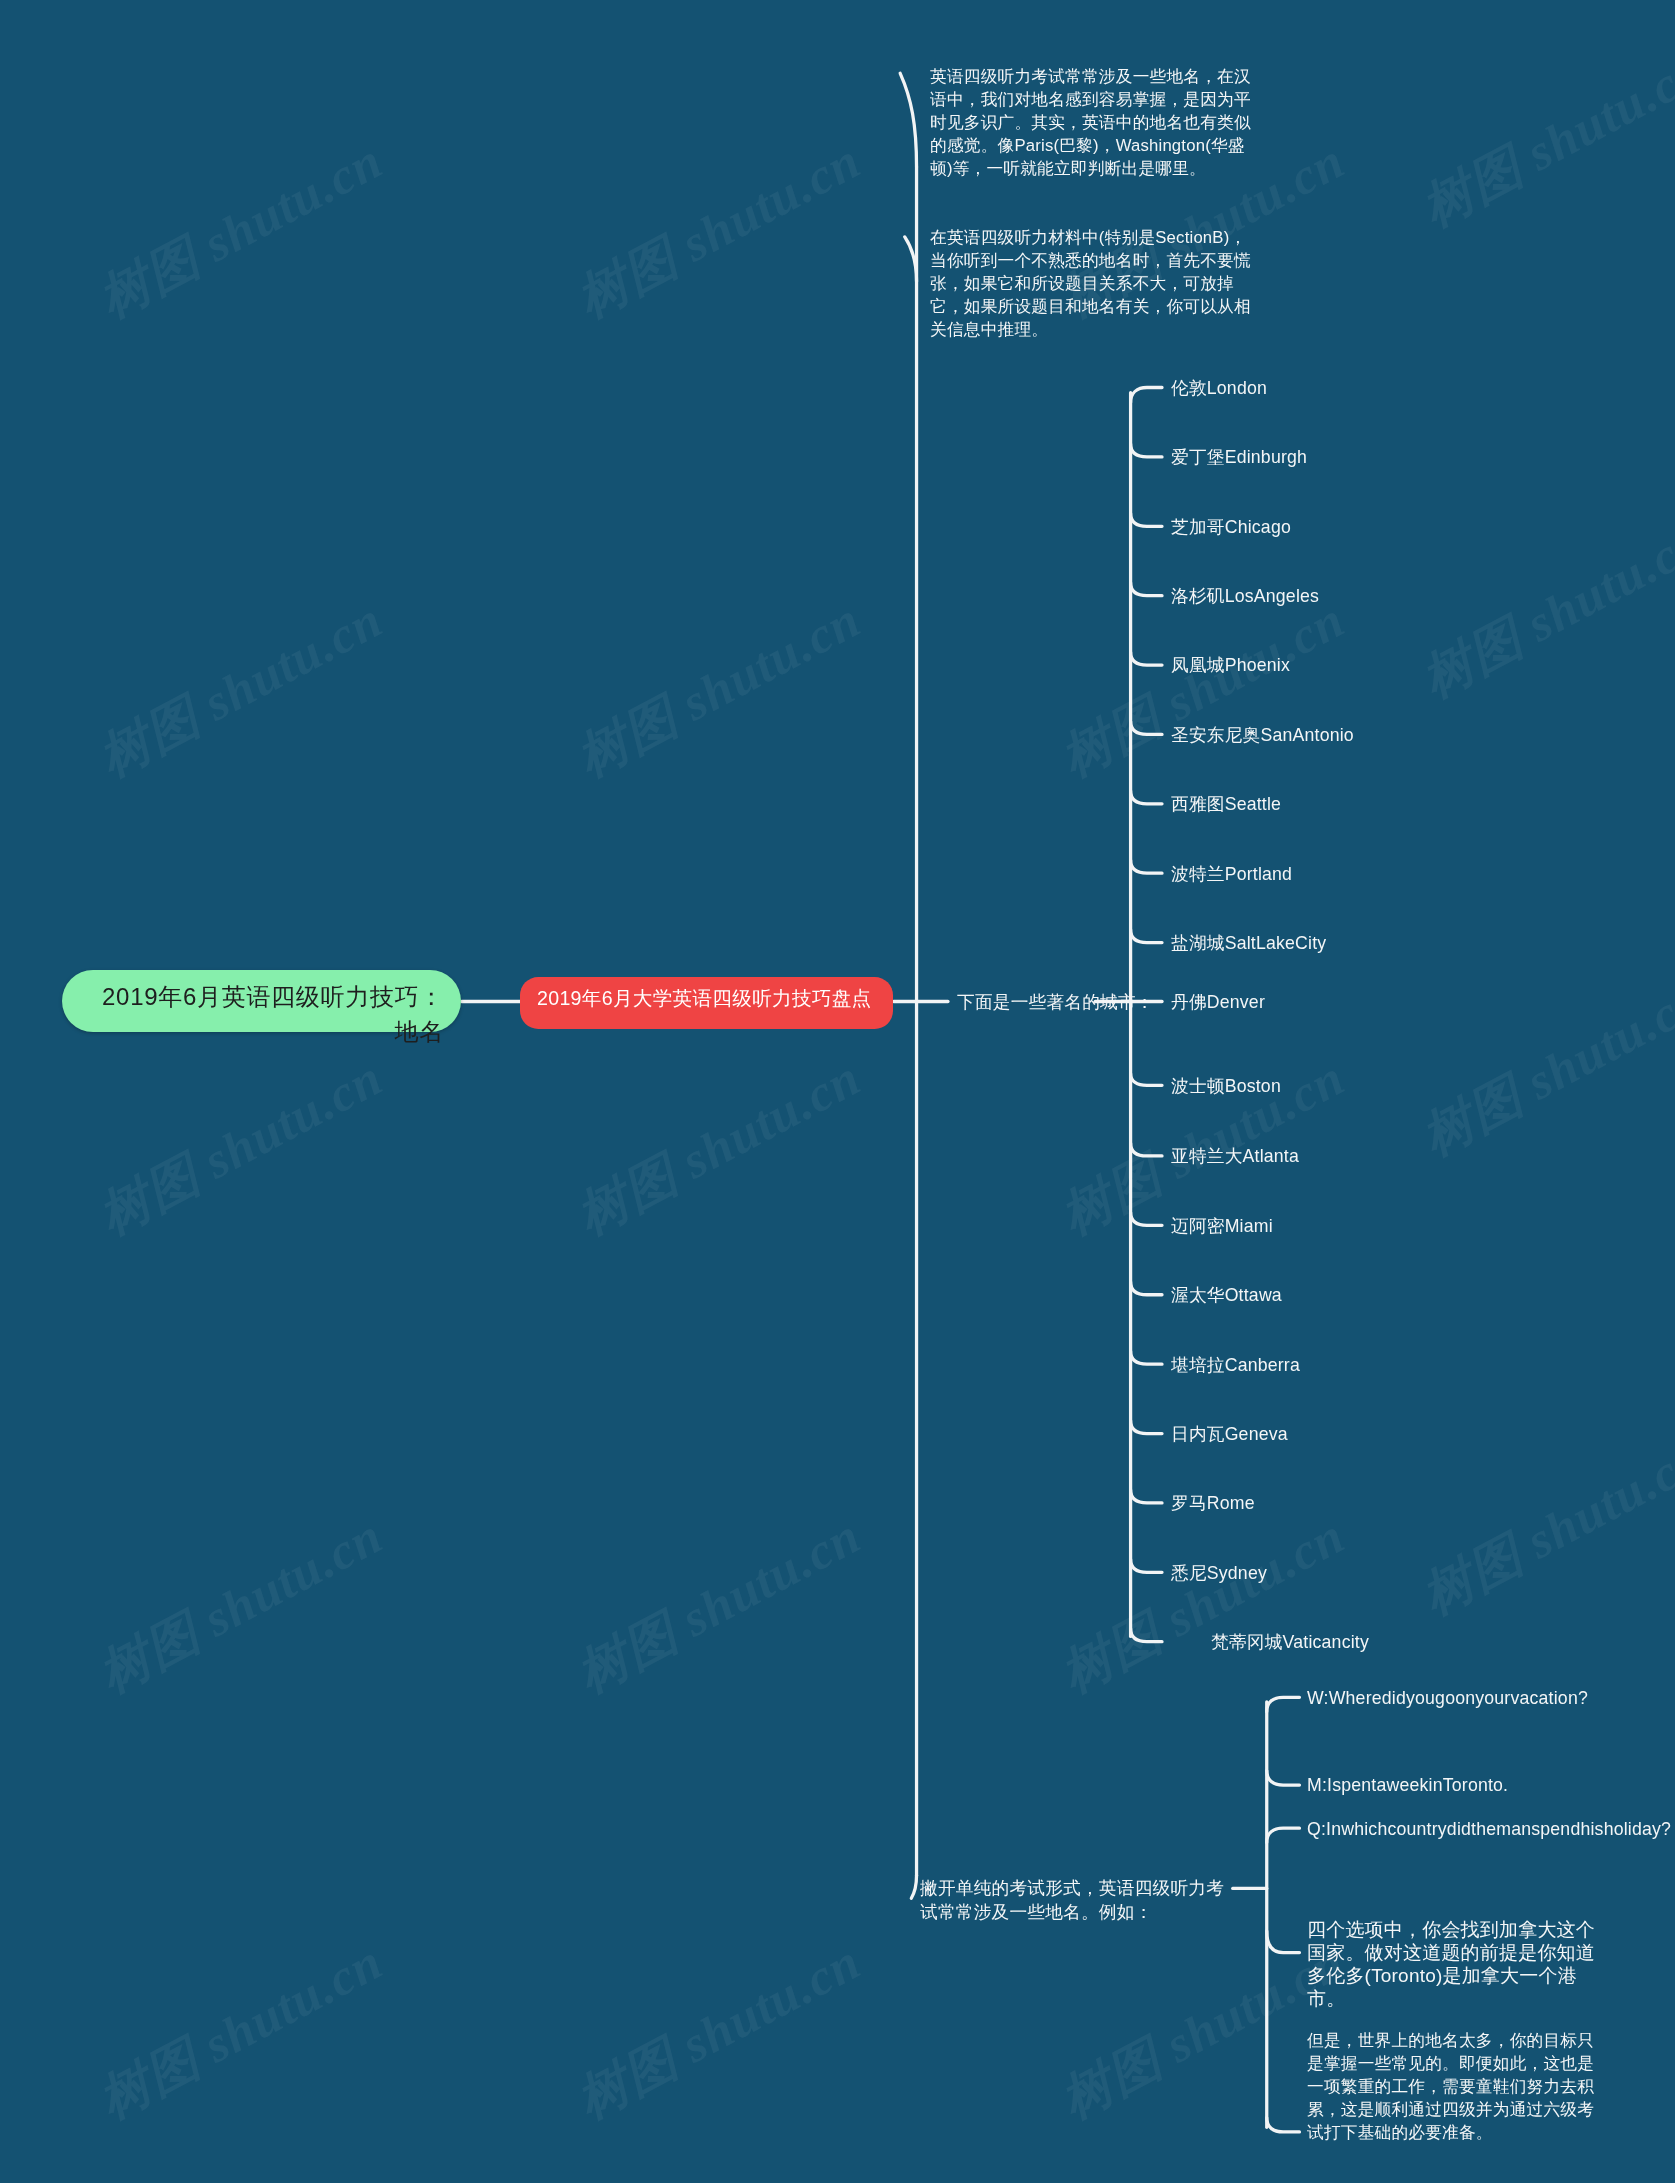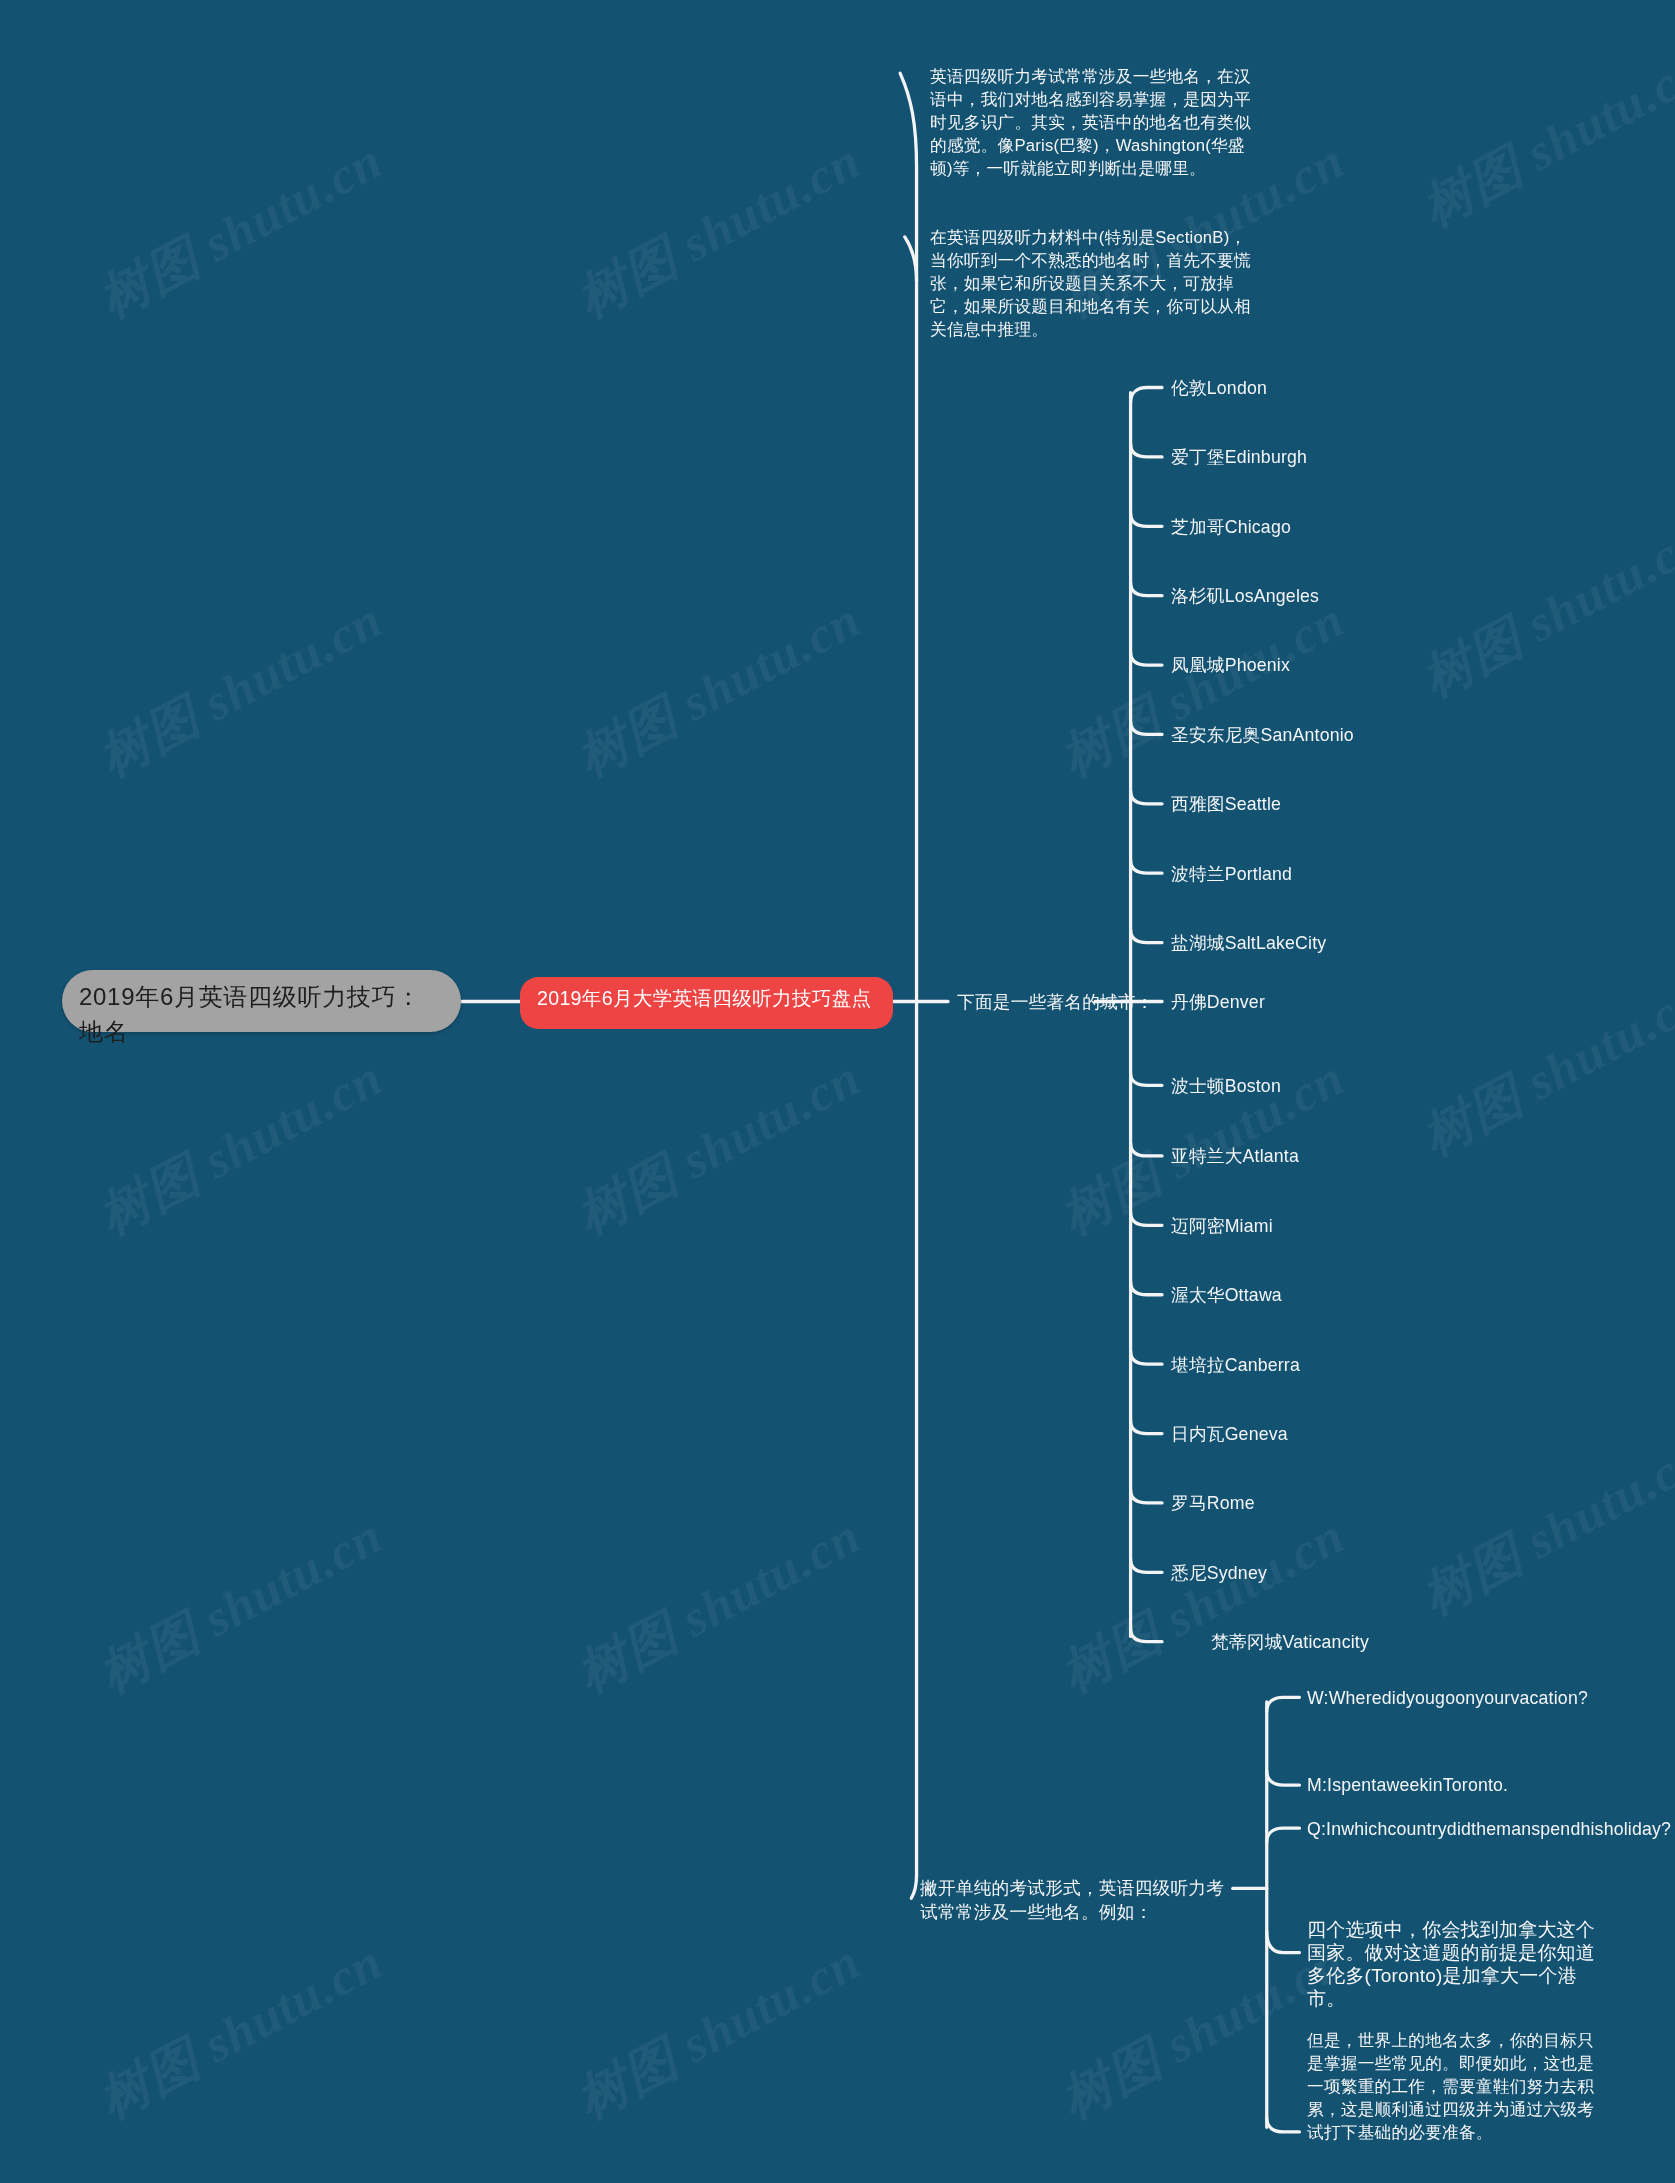--- a/index.html
+++ b/index.html
@@ -48,26 +48,26 @@
   .node{
     position:absolute;
     z-index:2;
     box-sizing:border-box;
   }
   #root-node{
     left:62px;
     top:970px;
     width:399px;
     height:62px;
-    background:#a3a3a3;
+    background:#86efac;
     border-radius:31px;
     color:#1e1e1e;
     font-size:24px;
     line-height:35px;
-    text-align:left;
+    text-align:right;
     padding:8.5px 17px;
     letter-spacing:0.7px;
     box-shadow:0 1.3px 3.9px rgba(0,0,0,0.25);
   }
   #branch-main-node{
     left:520px;
     top:977px;
     width:373px;
     height:52px;
     background:#ef4444;

